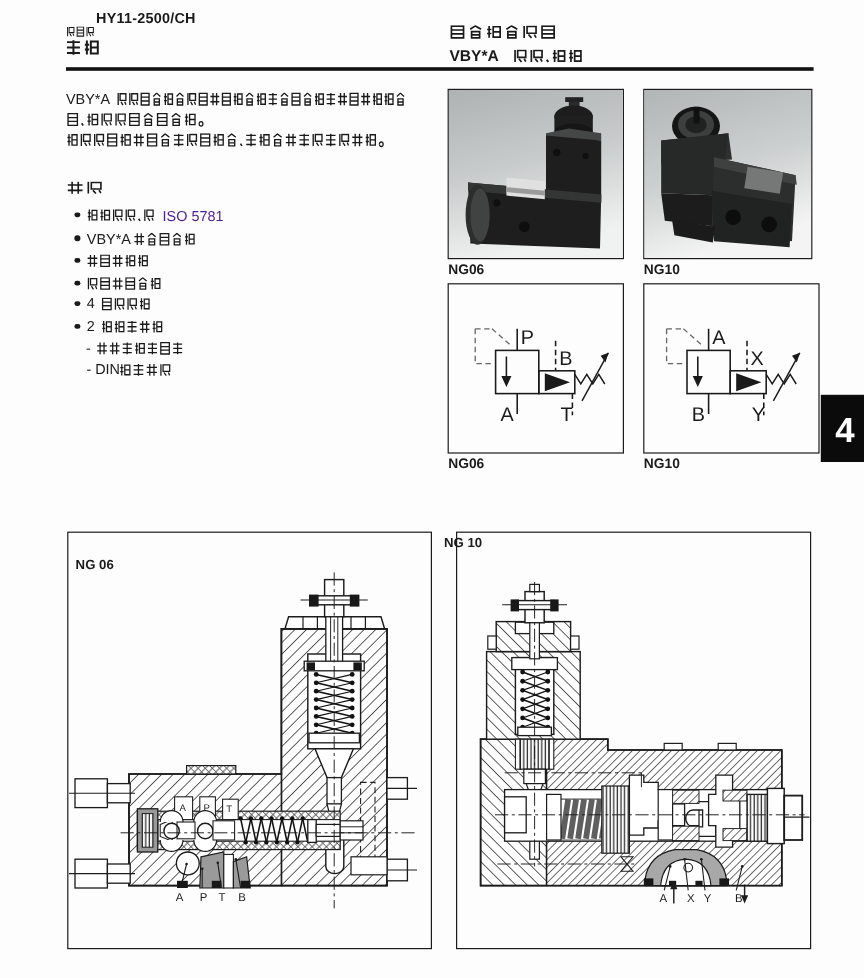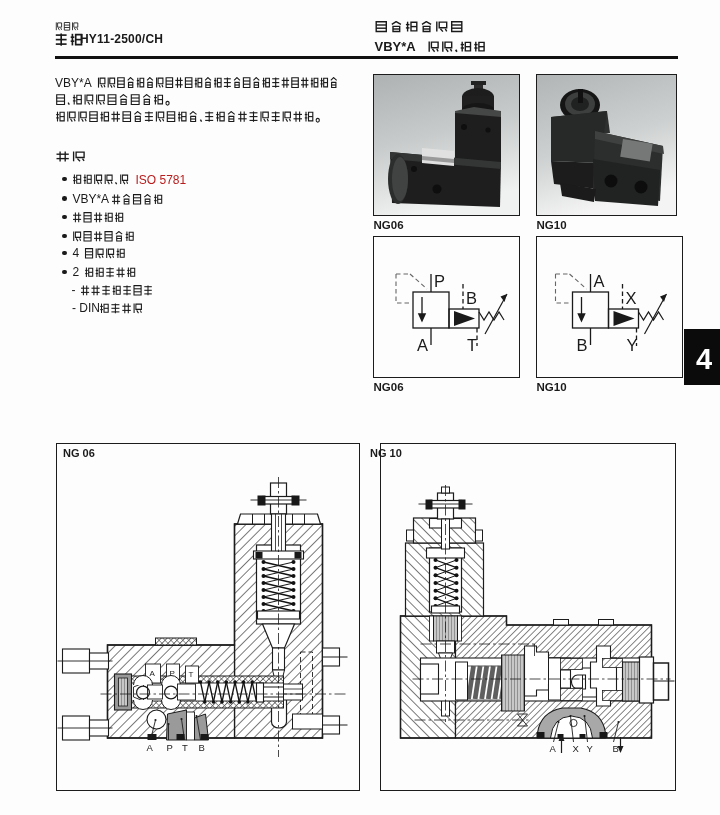--- a/index.html
+++ b/index.html
@@ -11,21 +11,21 @@
       <path d="M3.2,6.0L4.5,8.2" fill="none" stroke="#1a1a1a" stroke-width="0.86"></path>
       <path d="M5.8,6.0L6.6,7.9" fill="none" stroke="#1a1a1a" stroke-width="0.86"></path>
       <path d="M9.3,0.5H14.7V8.1H9.3Z" fill="none" stroke="#1a1a1a" stroke-width="0.86"></path>
       <path d="M9.3,3.1H14.7" fill="none" stroke="#1a1a1a" stroke-width="0.86"></path>
       <path d="M9.3,5.5H14.7" fill="none" stroke="#1a1a1a" stroke-width="0.86"></path>
       <path d="M17.5,0.4V8.2" fill="none" stroke="#1a1a1a" stroke-width="0.86"></path>
       <path d="M18.8,0.9H22.8V5.2H18.8Z" fill="none" stroke="#1a1a1a" stroke-width="0.86"></path>
       <path d="M19.4,6.0L20.7,8.2" fill="none" stroke="#1a1a1a" stroke-width="0.86"></path>
       <path d="M22.0,6.0L22.8,7.9" fill="none" stroke="#1a1a1a" stroke-width="0.86"></path>
     </svg>
-<div style="position:absolute;left:80px;top:32px;font:bold 12px 'Liberation Sans',sans-serif;color:#1a1a1a;letter-spacing:0.2px;white-space:nowrap">HY11-2500/CH</div>
+<div style="position:absolute;left:80px;top:8px;font:bold 12px 'Liberation Sans',sans-serif;color:#1a1a1a;letter-spacing:0.2px;white-space:nowrap">HY11-2500/CH</div>
 <svg style="position:absolute;left:54.0px;top:33.0px" width="30" height="15" viewBox="0 0 30 15">
       <path d="M1.8,2.1H12.6" fill="none" stroke="#1a1a1a" stroke-width="1.65"></path>
       <path d="M1.8,6.6H12.6" fill="none" stroke="#1a1a1a" stroke-width="1.65"></path>
       <path d="M1.8,11.1H12.6" fill="none" stroke="#1a1a1a" stroke-width="1.65"></path>
       <path d="M7.2,0.5V12.7" fill="none" stroke="#1a1a1a" stroke-width="1.65"></path>
       <path d="M18.4,0.8V12.4" fill="none" stroke="#1a1a1a" stroke-width="1.65"></path>
       <path d="M16.7,4.2H20.3" fill="none" stroke="#1a1a1a" stroke-width="1.65"></path>
       <path d="M16.7,8.2H20.3" fill="none" stroke="#1a1a1a" stroke-width="1.65"></path>
       <path d="M21.7,1.6H27.5V11.6H21.7Z" fill="none" stroke="#1a1a1a" stroke-width="1.65"></path>
       <path d="M21.7,6.6H27.5" fill="none" stroke="#1a1a1a" stroke-width="1.65"></path>
@@ -340,21 +340,21 @@
       <path d="M33.2,0.5V10.1" fill="none" stroke="#1a1a1a" stroke-width="1.06"></path>
       <path d="M34.9,1.1H40.1V6.4H34.9Z" fill="none" stroke="#1a1a1a" stroke-width="1.06"></path>
       <path d="M35.7,7.4L37.4,10.1" fill="none" stroke="#1a1a1a" stroke-width="1.06"></path>
       <path d="M39.1,7.4L40.1,9.8" fill="none" stroke="#1a1a1a" stroke-width="1.06"></path>
       <path d="M43.5,8.3L44.7,10.1" fill="none" stroke="#1a1a1a" stroke-width="1.27"></path>
       <path d="M48.7,0.5V10.1" fill="none" stroke="#1a1a1a" stroke-width="1.06"></path>
       <path d="M50.4,1.1H55.6V6.4H50.4Z" fill="none" stroke="#1a1a1a" stroke-width="1.06"></path>
       <path d="M51.2,7.4L52.9,10.1" fill="none" stroke="#1a1a1a" stroke-width="1.06"></path>
       <path d="M54.6,7.4L55.6,9.8" fill="none" stroke="#1a1a1a" stroke-width="1.06"></path>
     </svg>
-<div style="position:absolute;left:135.5px;top:172.8px;font:normal 12px 'Liberation Sans',sans-serif;color:#b91c1c;letter-spacing:0;white-space:nowrap">ISO 5781</div>
+<div style="position:absolute;left:135.5px;top:172.8px;font:normal 12px 'Liberation Sans',sans-serif;color:#4c1d95;letter-spacing:0;white-space:nowrap">ISO 5781</div>
 <div style="position:absolute;left:72.4px;top:191.5px;font:normal 12px 'Liberation Sans',sans-serif;color:#1a1a1a;letter-spacing:0;white-space:nowrap">VBY*A</div>
 <svg style="position:absolute;left:111.0px;top:193.5px" width="52" height="12" viewBox="0 0 52 12">
       <path d="M3.4,0.4V10.2" fill="none" stroke="#1a1a1a" stroke-width="1.06"></path>
       <path d="M6.7,0.4V10.2" fill="none" stroke="#1a1a1a" stroke-width="1.06"></path>
       <path d="M1.0,3.2H9.1" fill="none" stroke="#1a1a1a" stroke-width="1.06"></path>
       <path d="M1.0,7.4H9.1" fill="none" stroke="#1a1a1a" stroke-width="1.06"></path>
       <path d="M12.3,3.2L15.4,0.5L18.7,3.2" fill="none" stroke="#1a1a1a" stroke-width="1.06"></path>
       <path d="M13.2,5.1H17.9V10.0H13.2Z" fill="none" stroke="#1a1a1a" stroke-width="1.06"></path>
       <path d="M13.2,7.5H17.9" fill="none" stroke="#1a1a1a" stroke-width="1.06"></path>
       <path d="M22.5,0.6H29.6V10.0H22.5Z" fill="none" stroke="#1a1a1a" stroke-width="1.06"></path>
@@ -775,21 +775,21 @@
       <line x1="184" y1="740" x2="181" y2="719" stroke="#1c1c1c" stroke-width="0.9"></line>
       <circle cx="181" cy="719" r="1.1" fill="#1c1c1c"></circle>
       <line x1="200" y1="740" x2="196" y2="716" stroke="#1c1c1c" stroke-width="0.9"></line>
       <circle cx="196" cy="716" r="1.1" fill="#1c1c1c"></circle>
       <text x="146" y="751" font-family="Liberation Sans" font-size="9.5" fill="#1c1c1c">A</text>
       <text x="166" y="751" font-family="Liberation Sans" font-size="9.5" fill="#1c1c1c">P</text>
       <text x="181.5" y="751" font-family="Liberation Sans" font-size="9.5" fill="#1c1c1c">T</text>
       <text x="198" y="751" font-family="Liberation Sans" font-size="9.5" fill="#1c1c1c">B</text>
     </svg>
 <div class="bx" style="left:55.5px;top:443px;width:304.5px;height:348px;border-width:1.2px"></div>
-<div style="position:absolute;left:63px;top:447px;font:bold 11px 'Liberation Sans',sans-serif;color:#1a1a1a;letter-spacing:0;white-space:nowrap">NG&nbsp;06</div>
+<div style="position:absolute;left:63px;top:465px;font:bold 11px 'Liberation Sans',sans-serif;color:#1a1a1a;letter-spacing:0;white-space:nowrap">NG&nbsp;06</div>
 <svg style="position:absolute;left:379.5px;top:443px" width="297" height="348" viewBox="379.5 443 297 348">
       <rect x="400" y="616" width="55" height="122" fill="url(#h2)" stroke="#1c1c1c" stroke-width="1.2"></rect>
       <polygon points="455,616 506,616 506,625 651,625 651,738 455,738" fill="url(#h1f)" stroke="#1c1c1c" stroke-width="1.2"></polygon>
       <polygon points="400,616 506,616 506,625 651,625 651,738 400,738" fill="none" stroke="#1c1c1c" stroke-width="1.4"></polygon>
       <rect x="405" y="543" width="78" height="73" fill="url(#h2)" stroke="#1c1c1c" stroke-width="1.2"></rect>
       <rect x="413" y="518" width="62" height="25" fill="url(#h2)" stroke="#1c1c1c" stroke-width="1.2"></rect>
       <rect x="406" y="530" width="7" height="11" fill="#fff" stroke="#1c1c1c" stroke-width="1"></rect>
       <rect x="475" y="530" width="7" height="11" fill="#fff" stroke="#1c1c1c" stroke-width="1"></rect>
       <rect x="429" y="518.5" width="32" height="9.5" fill="#fff" stroke="#1c1c1c" stroke-width="1.1"></rect>
       <rect x="437" y="493" width="16" height="26" fill="#fff" stroke="#1c1c1c" stroke-width="1.2"></rect>

